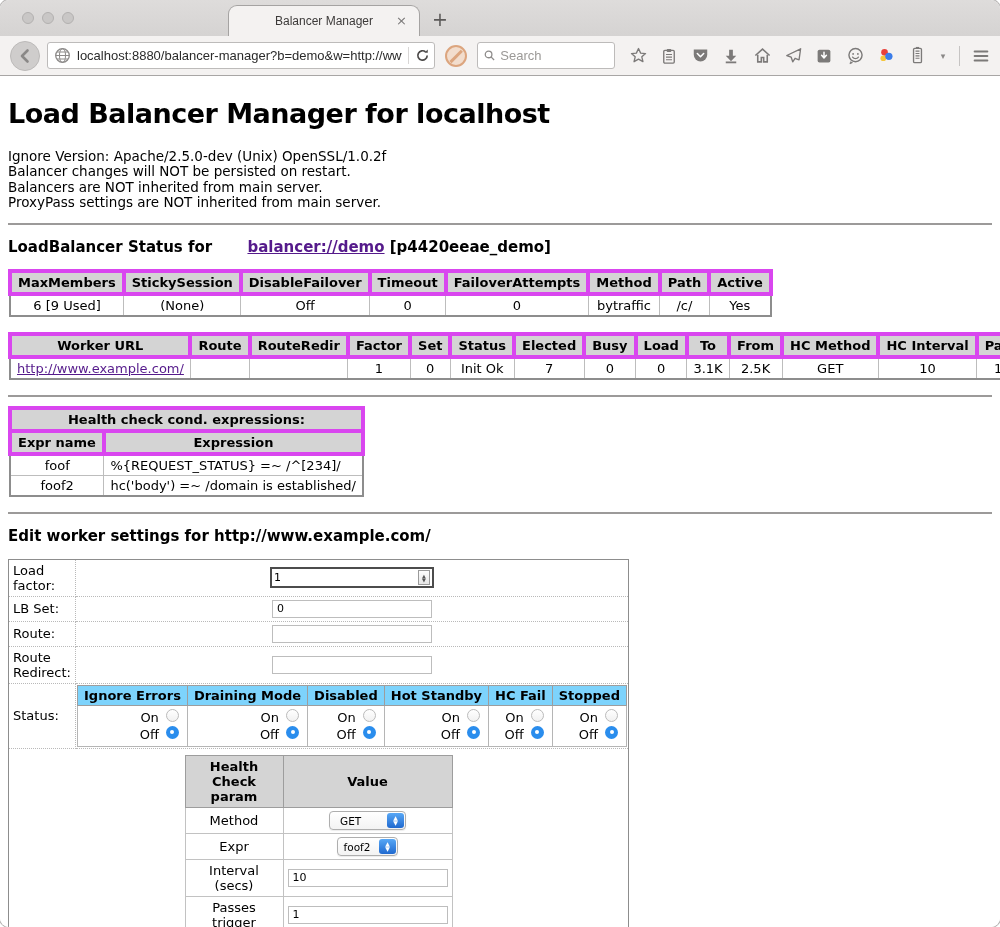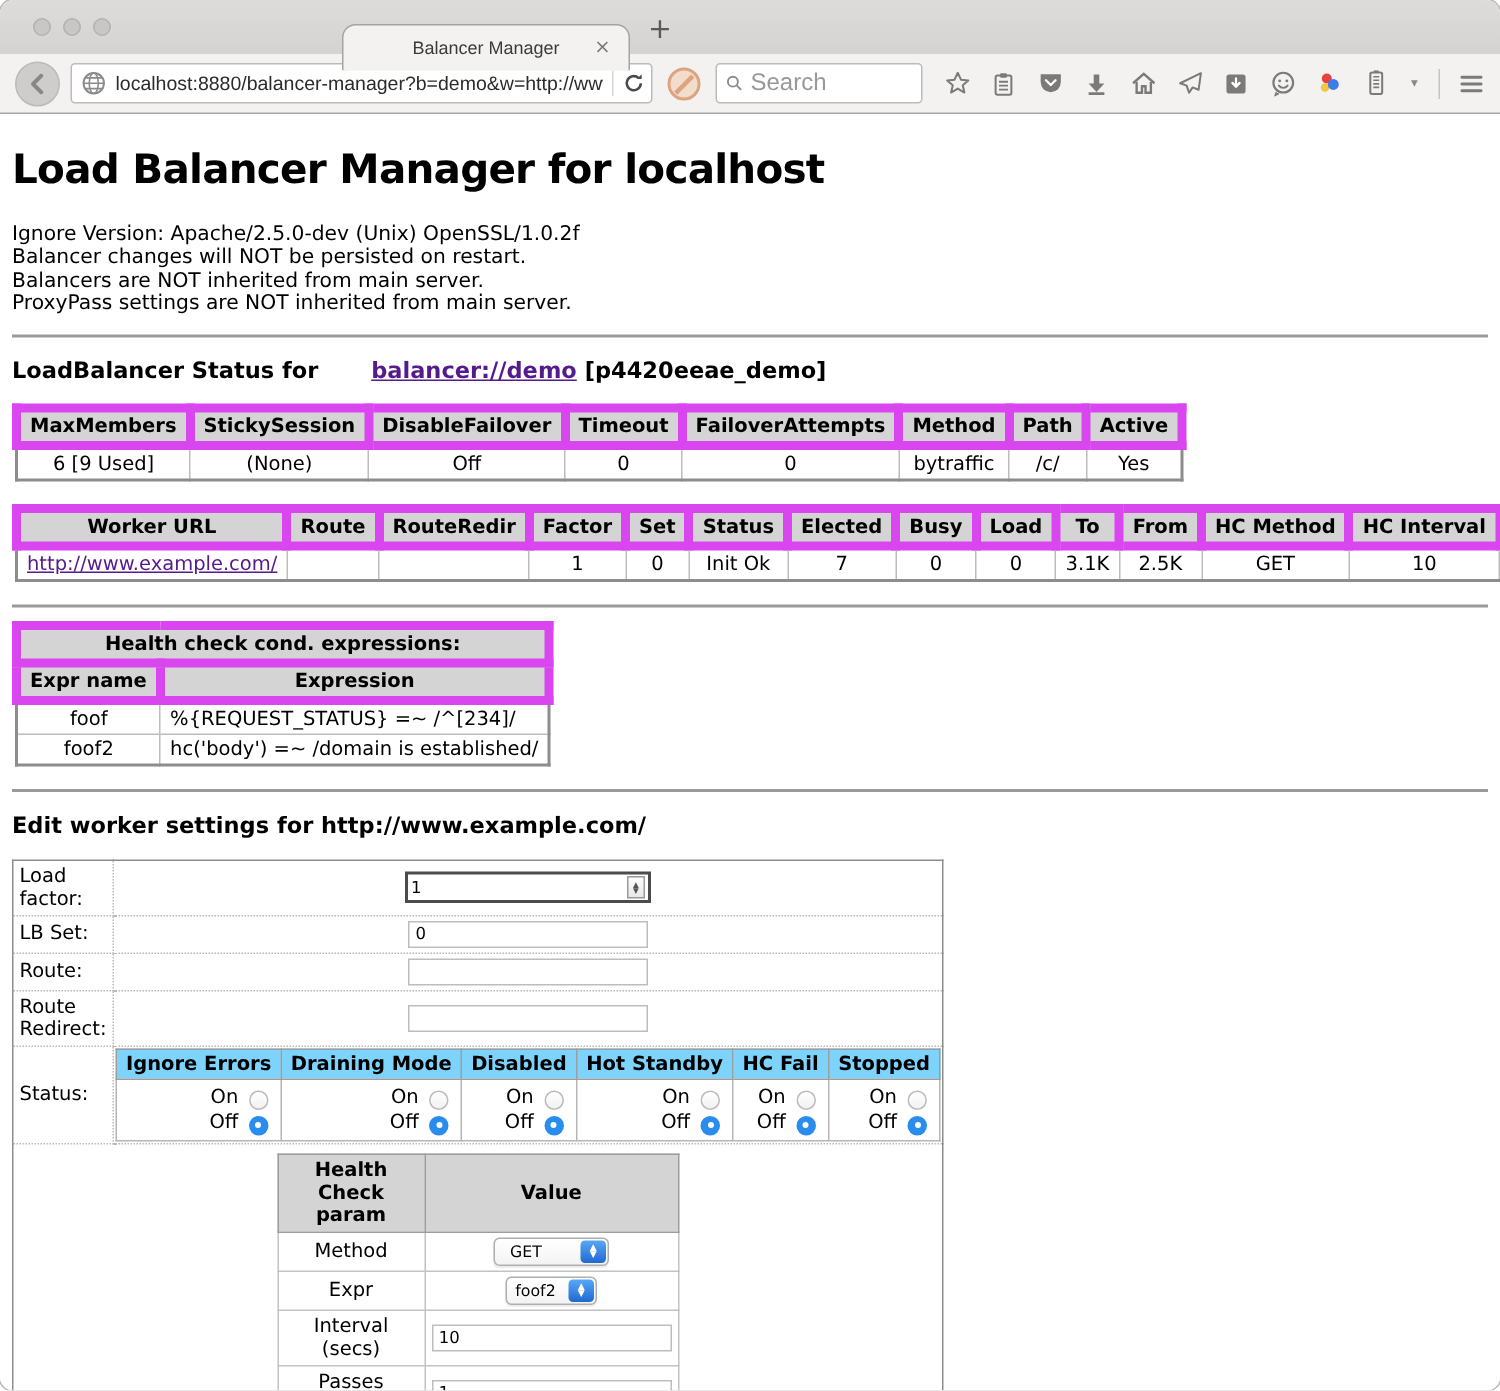--- a/index.html
+++ b/index.html
@@ -4,21 +4,21 @@
 <style>
   * { margin:0; padding:0; box-sizing:border-box; }
   html,body { background:#fff; font-family:"DejaVu Sans", sans-serif; }
   .window { width:1000px; height:927px; border-radius:9px; overflow:hidden;
             box-shadow:0 0 0 1px #b9b7b6; background:#fff; position:relative; }
 
   
   .tabbar { height:36px; background:linear-gradient(#dedcdb,#d5d3d2); position:relative; }
   .traffic { position:absolute; left:22px; top:12px; display:flex; gap:8px; }
   .traffic span { width:12px; height:12px; border-radius:50%; background:#c9c7c6; border:1px solid #b3b1b0; }
-  .tab { position:absolute; left:228px; top:16px; width:192px; height:31px; background:#f4f2f1;
+  .tab { position:absolute; left:228px; top:5px; width:192px; height:31px; background:#f4f2f1;
          border:1px solid #a5a3a2; border-bottom:none; border-radius:9px 9px 0 0;
          display:flex; align-items:center; justify-content:center; gap:10px; }
   .tab-title { font-size:12px; color:#3c3a39; font-family:"Liberation Sans",sans-serif; }
   .tab-close { color:#7a7878; font-size:13px; position:absolute; right:12px; top:7px; cursor:default; }
   .newtab { position:absolute; left:432px; top:8px; font-size:19px; color:#5b5958; }
 
   .toolbar { height:40px; background:#f4f2f1; border-bottom:1px solid #a8a6a5;
              display:flex; align-items:center; padding:0 10px; gap:7px; }
   .backbtn { width:30px; height:30px; border-radius:50%; background:#cfcdcc; border:1px solid #bcbab9;
              display:flex; align-items:center; justify-content:center; flex:0 0 auto; }
@@ -29,40 +29,40 @@
   .url-text { flex:1; font-size:13px; color:#2b2b2b; white-space:nowrap; overflow:hidden;
               font-family:"Liberation Sans",sans-serif; }
   .url-sep { width:1px; height:17px; background:#d8d6d5; margin:0 6px; flex:0 0 auto; }
   .reload { flex:0 0 auto; display:flex; }
   .adblock { width:22px; height:22px; border-radius:50%; background:#f2ddcd; border:2px solid #dca57e;
              position:relative; flex:0 0 auto; margin:0 3px; }
   .adblock::after { content:""; position:absolute; left:1px; top:8px; width:16px; height:2.5px;
                     background:#dca57e; transform:rotate(-45deg); }
   .searchbar { flex:0 0 138px; height:27px; background:#fff; border:1px solid #bdbbba; border-radius:3px;
                display:flex; align-items:center; padding:0 6px; gap:5px; }
-  .searchbar input { border:0; outline:0; width:100%; font-size:16px; color:#8b5cf6;
+  .searchbar input { border:0; outline:0; width:100%; font-size:13px; color:#8b5cf6;
                      font-family:"Liberation Sans",sans-serif; background:transparent; }
   .searchbar input::placeholder { color:#9b9997; }
   .tb-icons { display:flex; align-items:center; gap:11px; margin-left:6px; }
   .tb-icons .ic { display:flex; align-items:center; justify-content:center; width:20px; height:20px; }
   .caret { font-size:9px; color:#8a8887; width:10px !important; }
   .tb-sep { width:1px; height:20px; background:#c6c4c3; }
 
   
   .content { padding:6px 8px 0 8px; background:#fff; height:851px; overflow:hidden; color:#000; }
   h1 { font-size:27px; font-weight:bold; margin:16px 0 20px 0; letter-spacing:-0.5px; }
   .server-info { margin:16px 0 12px 0; }
   .server-info div { font-size:13.5px; line-height:15.4px; }
   hr.divider { border:0; border-top:2px solid #9c9a99; margin:9px 0; }
   .section-h { font-size:15px; font-weight:bold; margin:13px 0 13px 0; }
   .section-h a { color:#551a8b;margin-left:30px; }
 
   table.data { border-collapse:collapse; border:2px solid #8d8d8d; margin:2px 0 15px 0; }
   table.data th { background:#d4d4d4; font-size:13px; font-weight:bold; padding:2px 6px;
-                  border:6px solid #d946ef; white-space:nowrap; }
+                  border:4px solid #d946ef; white-space:nowrap; }
   table.data td { font-size:13px; padding:2px 6px; border:1px solid #bdbdbd; text-align:center;
                   white-space:nowrap; }
   table.data td a, .worker-link { color:#551a8b; text-decoration:underline; }
   .spanhead { text-align:center; }
 
   
   .form-table { width:565px; border-collapse:collapse; border:1px solid #8d8d8d; margin:14px 0 0 0; }
   .form-table > tbody > tr > td { border:1px dotted #b9b9b9; padding:3px 4px; font-size:13px; }
   .lblcol { width:100px; text-align:left; height:24px; }
   .valcol { text-align:center; }
@@ -73,21 +73,21 @@
   .numwrap input { border:0; outline:0; flex:1; min-width:0; font-size:11px;
                    font-family:"DejaVu Sans",sans-serif; }
   .spinner { width:12px; height:15px; border:1px solid #9a9a9a; background:linear-gradient(#fdfdfd,#e7e7e7);
              display:flex; flex-direction:column; align-items:center; justify-content:center;
              font-size:5px; line-height:4px; color:#555; flex:0 0 auto; }
 
   table.status-tbl { border-collapse:collapse; border:1px solid #8d8d8d; }
   table.status-tbl th { background:#7dd3fc; font-size:13px; padding:2px 6px; border:1px solid #9d9d9d;
                         white-space:nowrap; }
   table.status-tbl td { border:1px solid #b5b5b5; padding:3px 8px 3px 6px; }
-  .radline { display:flex; align-items:flex-end; justify-content:flex-end; gap:7px;
+  .radline { display:flex; align-items:flex-start; justify-content:flex-end; gap:7px;
              font-size:13px; line-height:17px; }
   .radio { width:13px; height:13px; border-radius:50%; display:inline-block; flex:0 0 auto; }
   .r-unsel { border:1px solid #bbb; background:linear-gradient(#fff,#f1f1f1); }
   .r-sel { background:#2a8ded; position:relative; }
   .r-sel::after { content:""; position:absolute; left:4.5px; top:4.5px; width:4px; height:4px;
                   border-radius:50%; background:#fff; }
 
   table.hc-tbl { border-collapse:collapse; border:1px solid #8d8d8d; margin:3px auto; width:268px; }
   table.hc-tbl th { background:#d4d4d4; font-size:13px; padding:3px 6px; border:1px solid #9d9d9d;margin-top:28px; }
   table.hc-tbl td { border:1px solid #c2c2c2; padding:3px 4px; font-size:13px; }

